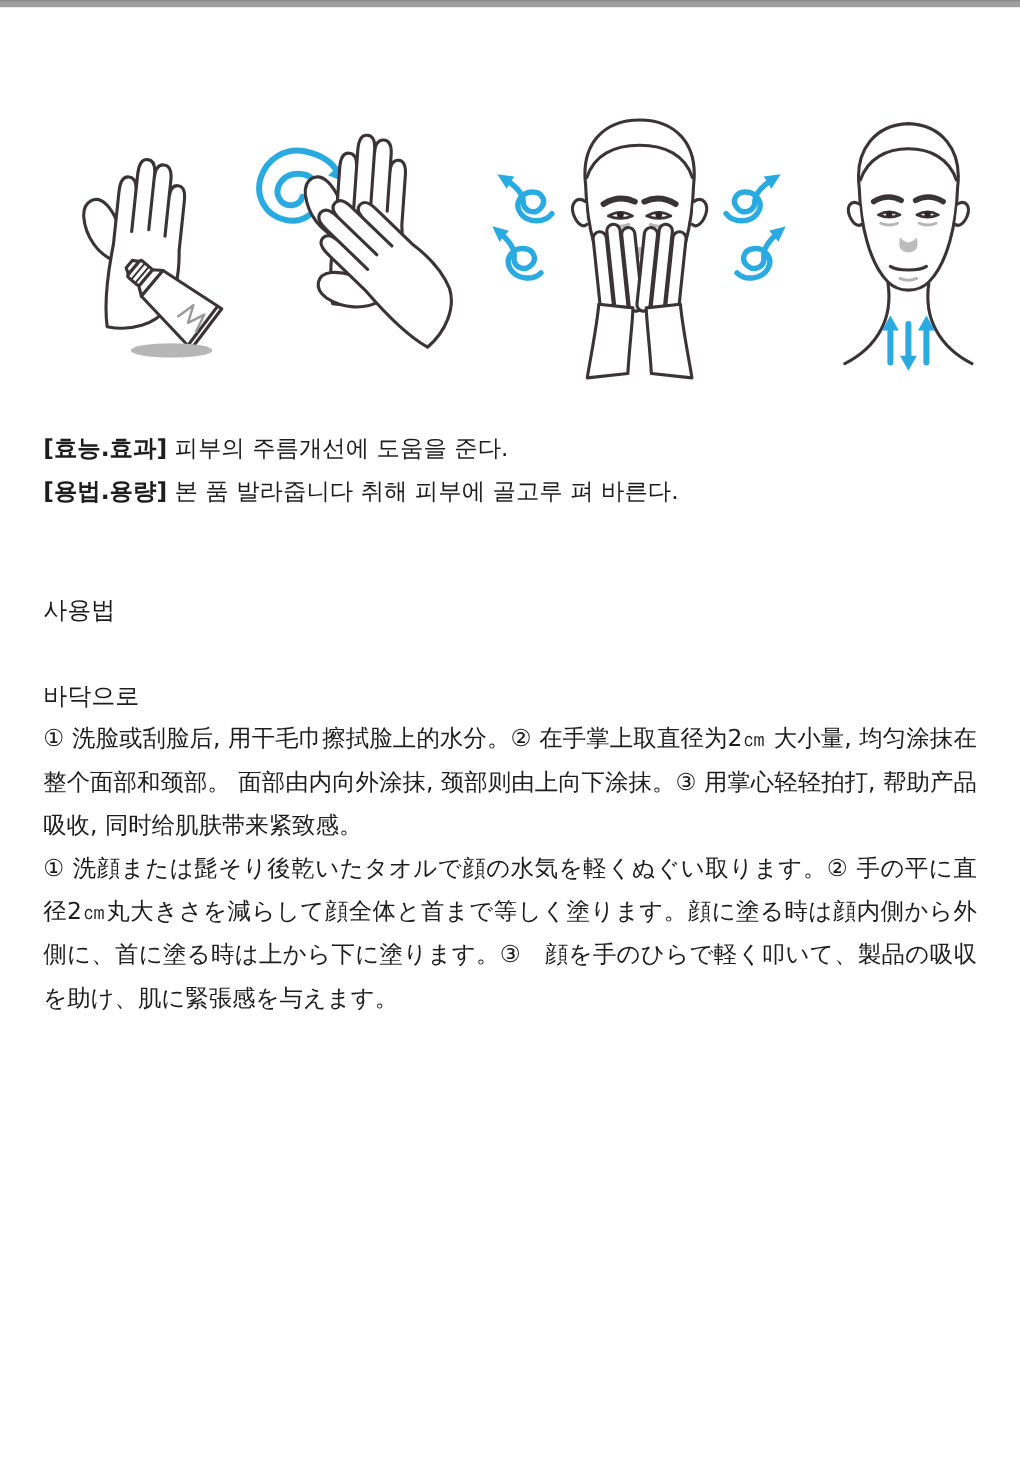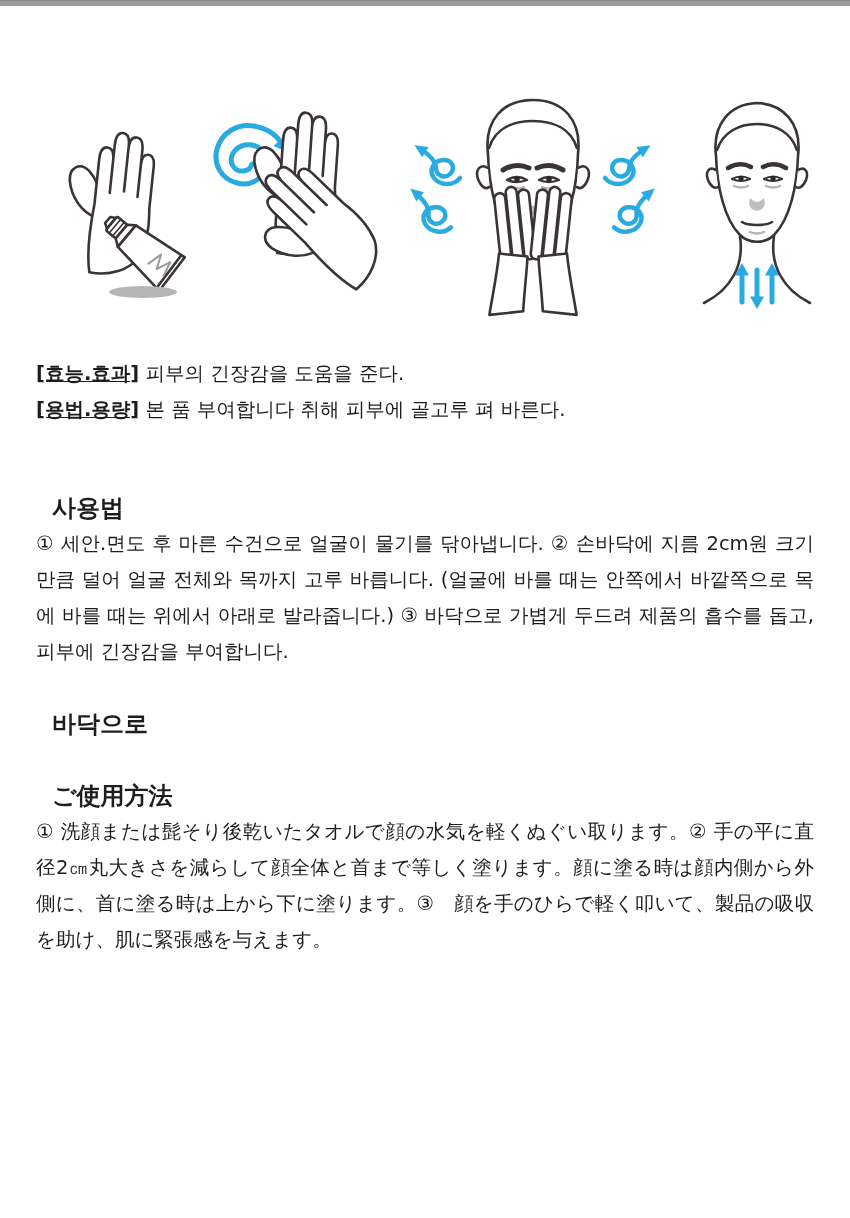--- a/index.html
+++ b/index.html
@@ -11,22 +11,22 @@
   .top-bar{height:5px;background:#9e9e9e;border-top:1px solid #8a8a8a;}
   .illustrations{position:relative;height:340px;}
   .illustrations svg{position:absolute;}
   #ill-tube{left:38px;top:70px;}
   #ill-rub{left:196px;top:76px;}
   #ill-face{left:400px;top:68px;}
   #ill-neck{left:682px;top:70px;}
   .content{padding:0 36px;}
   .claims{margin-top:10px;}
   .claims p{margin:0;font-size:19.5px;line-height:36px;}
-  .claims .lbl{font-weight:700;text-decoration:underline;}
-  h3.sec{margin:36px 16px 0;font-size:24px;line-height:36px;font-weight:700;}
+  .claims .lbl{font-weight:700;}
+  h3.sec{margin:36px 0 0;font-size:20px;line-height:36px;font-weight:400;}
   h3.first{margin-top:62px;}
   p.body-text{margin:0;font-size:19.5px;line-height:36px;text-align:justify;}
   p.en{font-size:18.5px;letter-spacing:-0.4px;}
   
   .ink{stroke:#3a3436;stroke-width:2.6;fill:none;stroke-linecap:round;stroke-linejoin:round;}
   .inkfill{stroke:#3a3436;stroke-width:2.6;fill:#ffffff;stroke-linecap:round;stroke-linejoin:round;}
   .soft{stroke:#b5b5b5;stroke-width:2.4;fill:none;stroke-linecap:round;}
   .blue{stroke:#29abe2;fill:none;stroke-linecap:round;stroke-linejoin:round;}
   .bluefill{fill:#29abe2;stroke:none;}
 </style>
@@ -147,26 +147,25 @@
       <polygon class="bluefill" points="75,233 68,220.5 82,220.5"></polygon>
       <line class="blue" style="stroke-width:5" x1="90" y1="226" x2="90" y2="198"></line>
       <polygon class="bluefill" points="90,187 83,199.5 97,199.5"></polygon>
     </g>
   </svg>
 </div>
 
 <div class="content">
 
   <div class="claims">
-    <p><span class="lbl">[효능.효과]</span><span> 피부의 긴장감을 도움을 준다.</span></p>
-    <p><span class="lbl">[용법.용량]</span><span> 본 품 부여합니다 취해 피부에 골고루 펴 바른다.</span></p>
+    <p><span class="lbl">[효능.효과]</span><span> 피부의 주름개선에 도움을 준다.</span></p>
+    <p><span class="lbl">[용법.용량]</span><span> 본 품 발라줍니다 취해 피부에 골고루 펴 바른다.</span></p>
   </div>
 
   <h3 class="sec first">사용법</h3>
-  <p class="body-text">① 세안.면도 후 마른 수건으로 얼굴이 물기를 닦아냅니다. ② 손바닥에 지름 2cm원 크기만큼 덜어 얼굴 전체와 목까지 고루 바릅니다. (얼굴에 바를 때는 안쪽에서 바깥쪽으로 목에 바를 때는 위에서 아래로 발라줍니다.) ③ 바닥으로 가볍게 두드려 제품의 흡수를 돕고, 피부에 긴장감을 부여합니다.</p>
 
 
   <h3 class="sec">바닥으로</h3>
+  <p class="body-text">① 洗脸或刮脸后, 用干毛巾擦拭脸上的水分。② 在手掌上取直径为2㎝ 大小量, 均匀涂抹在整个面部和颈部。 面部由内向外涂抹, 颈部则由上向下涂抹。③ 用掌心轻轻拍打, 帮助产品吸收, 同时给肌肤带来紧致感。</p>
 
-  <h3 class="sec">ご使用方法</h3>
   <p class="body-text">① 洗顔または髭そり後乾いたタオルで顔の水気を軽くぬぐい取ります。② 手の平に直径2㎝丸大きさを減らして顔全体と首まで等しく塗ります。顔に塗る時は顔内側から外側に、首に塗る時は上から下に塗ります。③　顔を手のひらで軽く叩いて、製品の吸収を助け、肌に緊張感を与えます。</p>
 
 </div>
 
 </body></html>

